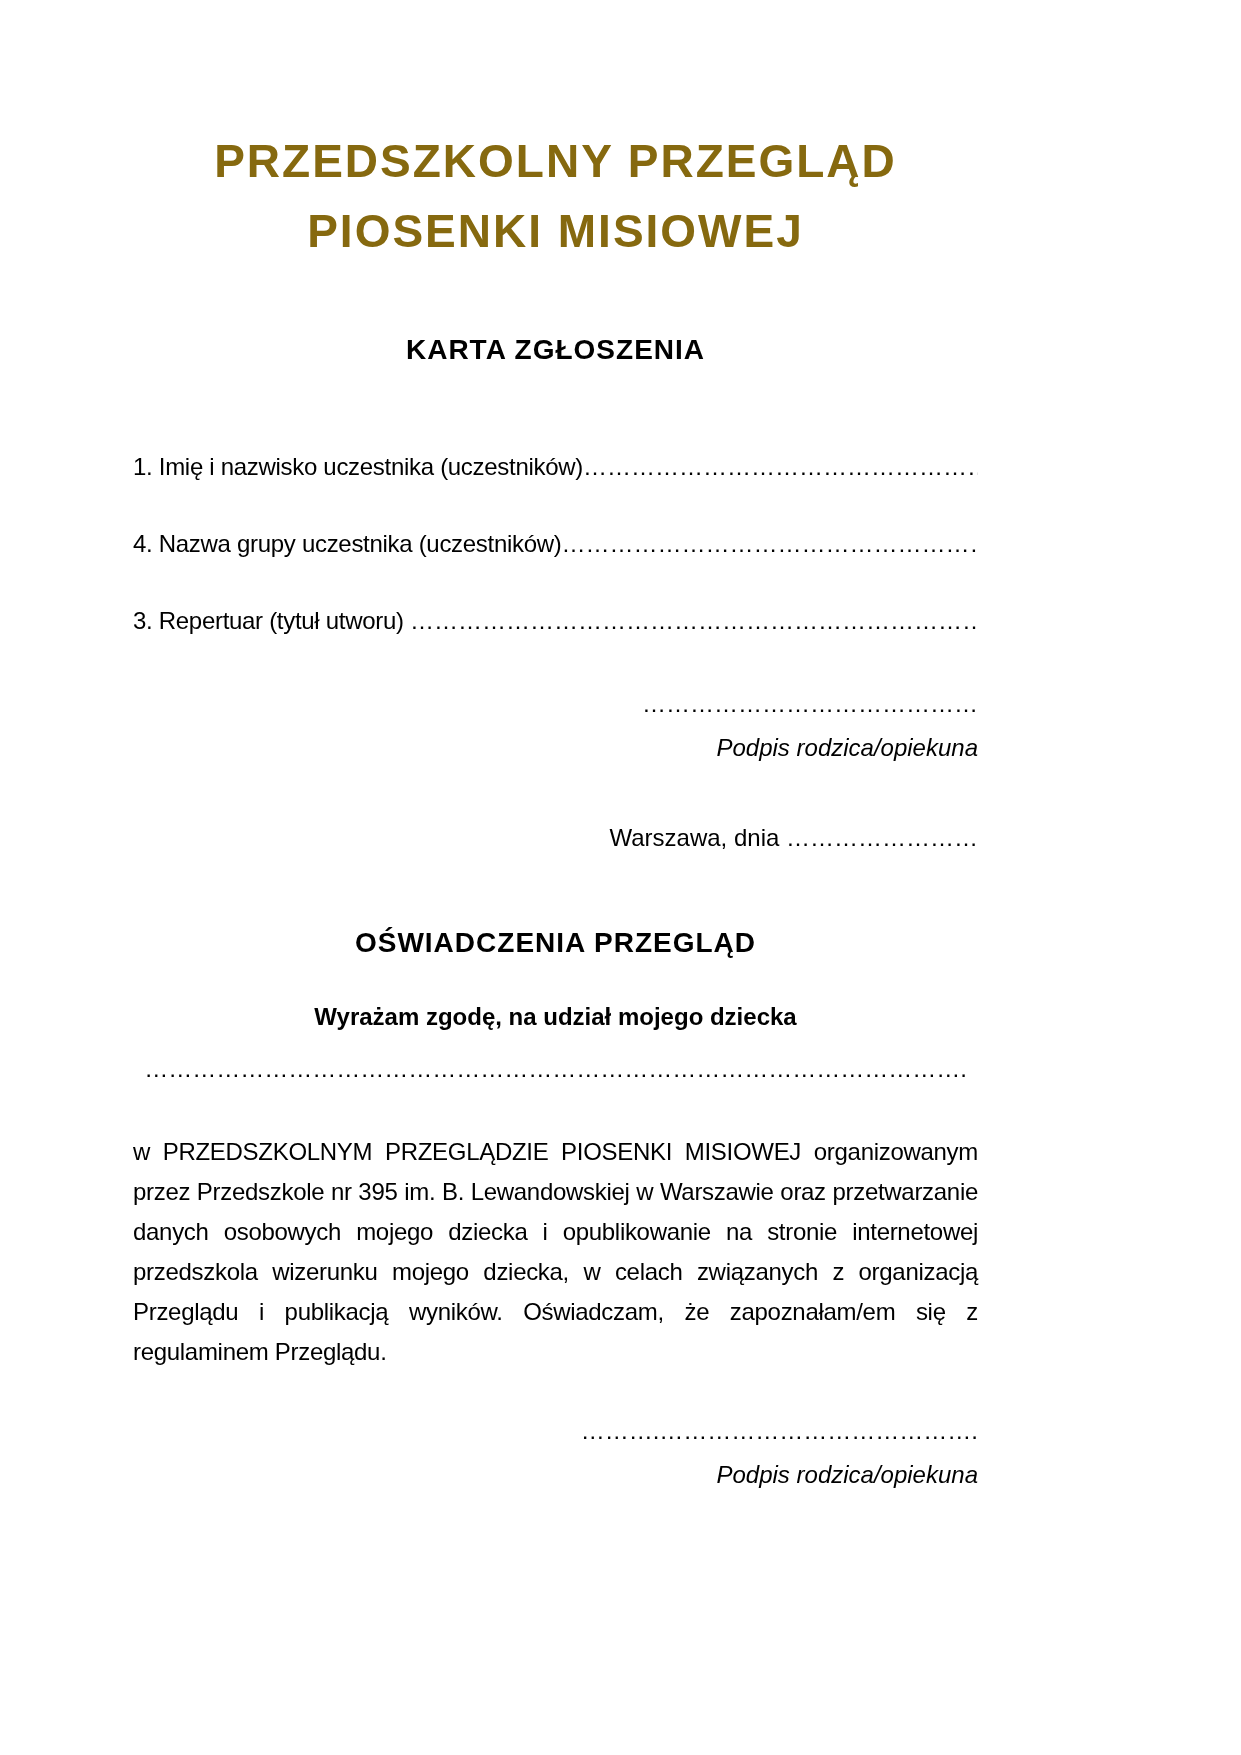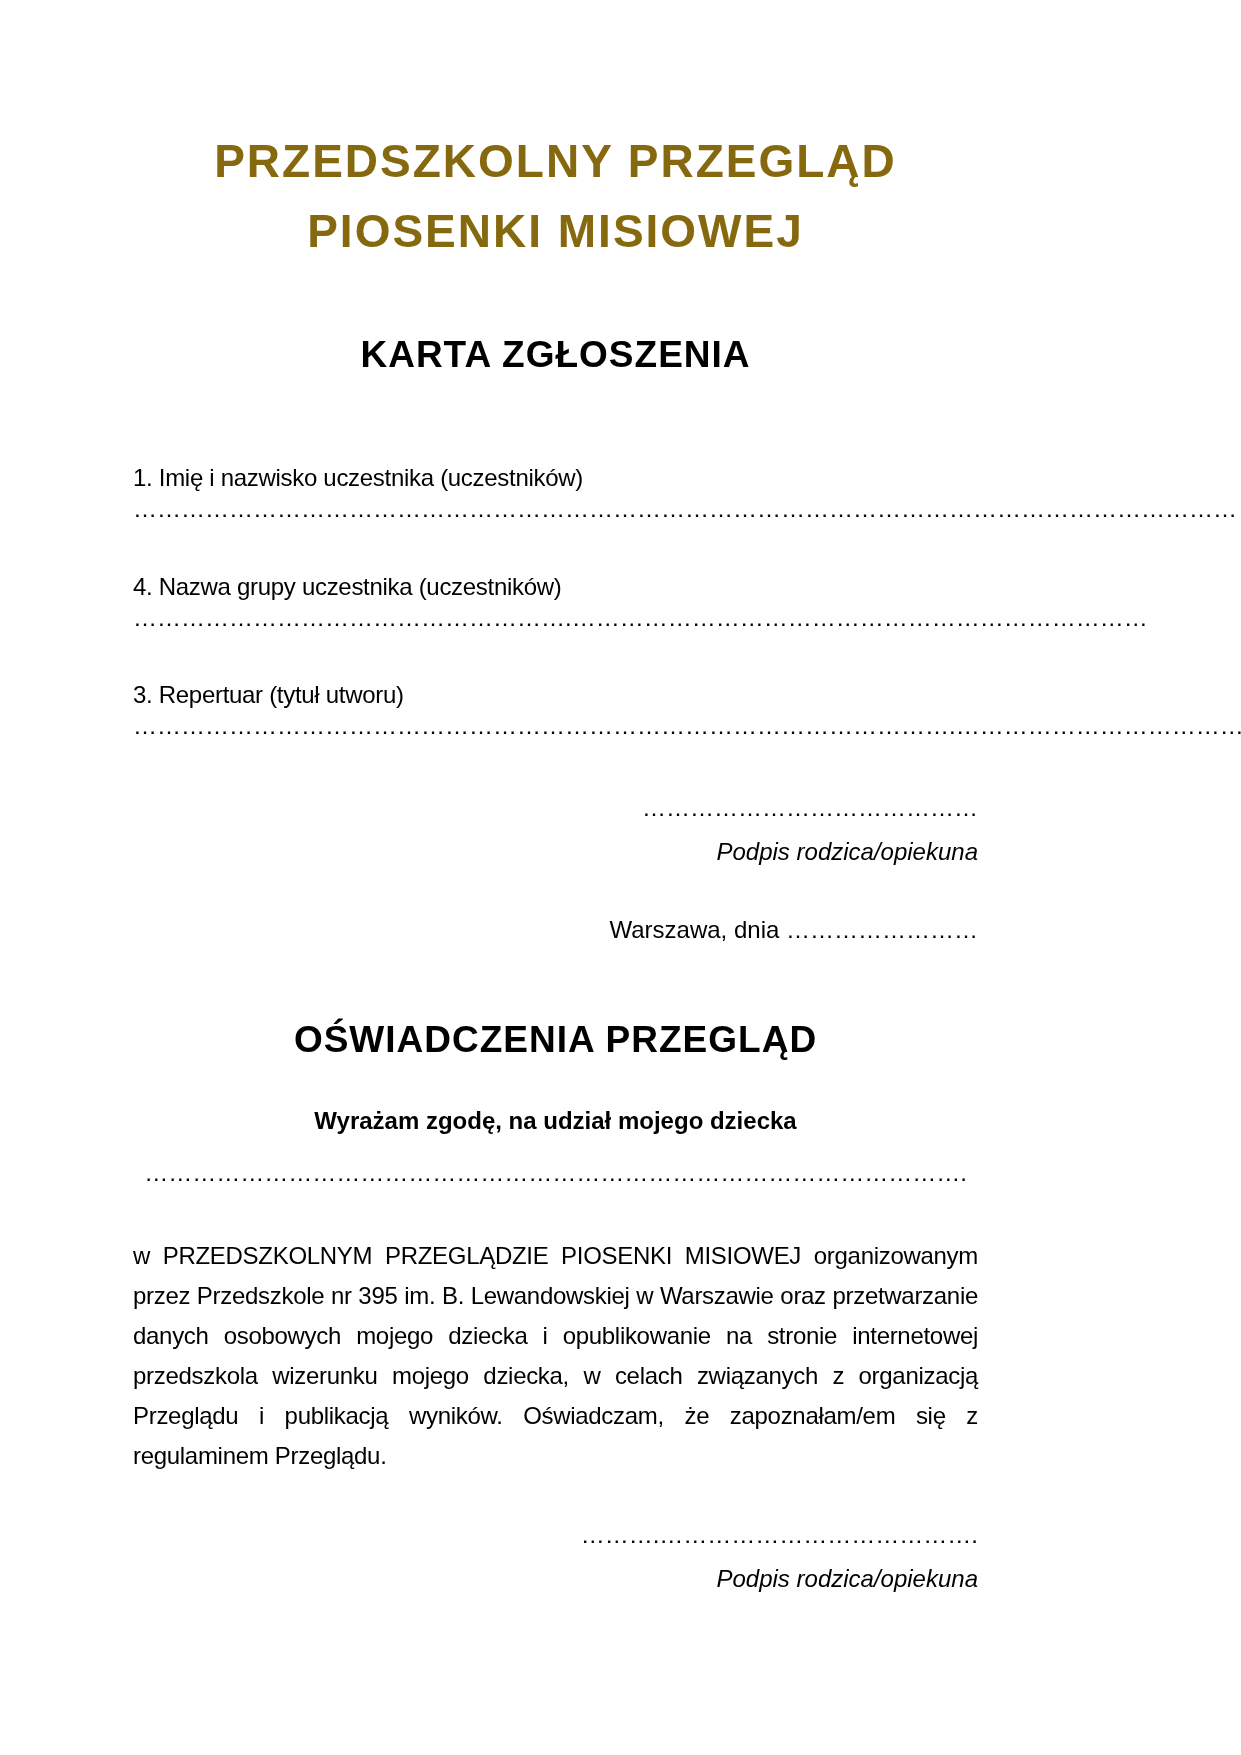--- a/index.html
+++ b/index.html
@@ -26,52 +26,51 @@
     font-weight: bold;
     letter-spacing: 2px;
     color: #86690f;
   }
   .doc-title .title-line { display: block; line-height: 1; text-align: center; }
   .doc-title .title-line + .title-line { margin-top: 24px; }
 
   .section-heading {
     margin: 17px;
     text-align: center;
-    font-size: 37px;
+    font-size: 28px;
     font-weight: bold;
     letter-spacing: 1px;
     line-height: 1.25;
   }
   .karta-heading { margin-top: 78px; }
 
   .fields { margin-top: 84px; }
   .field {
     display: flex;
     align-items: baseline;
     font-size: 24px;
     line-height: 1.3;
     margin-bottom: 46px;
     letter-spacing: -0.3px;
-    flex-direction: column;
   }
   .field-label { white-space: pre; flex: 0 0 auto; }
   .field-dots {
     flex: 1 1 auto;
     overflow: hidden;
     white-space: nowrap;
     letter-spacing: 0;
   }
 
   .sig-block { text-align: right; font-size: 24px; line-height: 1.25; }
   .sig-block-1 { margin-top: 52px; }
   .sig-dots { white-space: nowrap; }
   .sig-label { margin-top: 14px; font-style: italic; }
 
   .date-line {
-    margin-top: 48px;
+    margin-top: 60px;
     text-align: right;
     font-size: 24px;
     line-height: 1.25;
     white-space: pre;
   }
 
   .oswiadczenia-heading { margin-top: 72px; }
 
   .consent-intro {
     margin-top: 42px;

